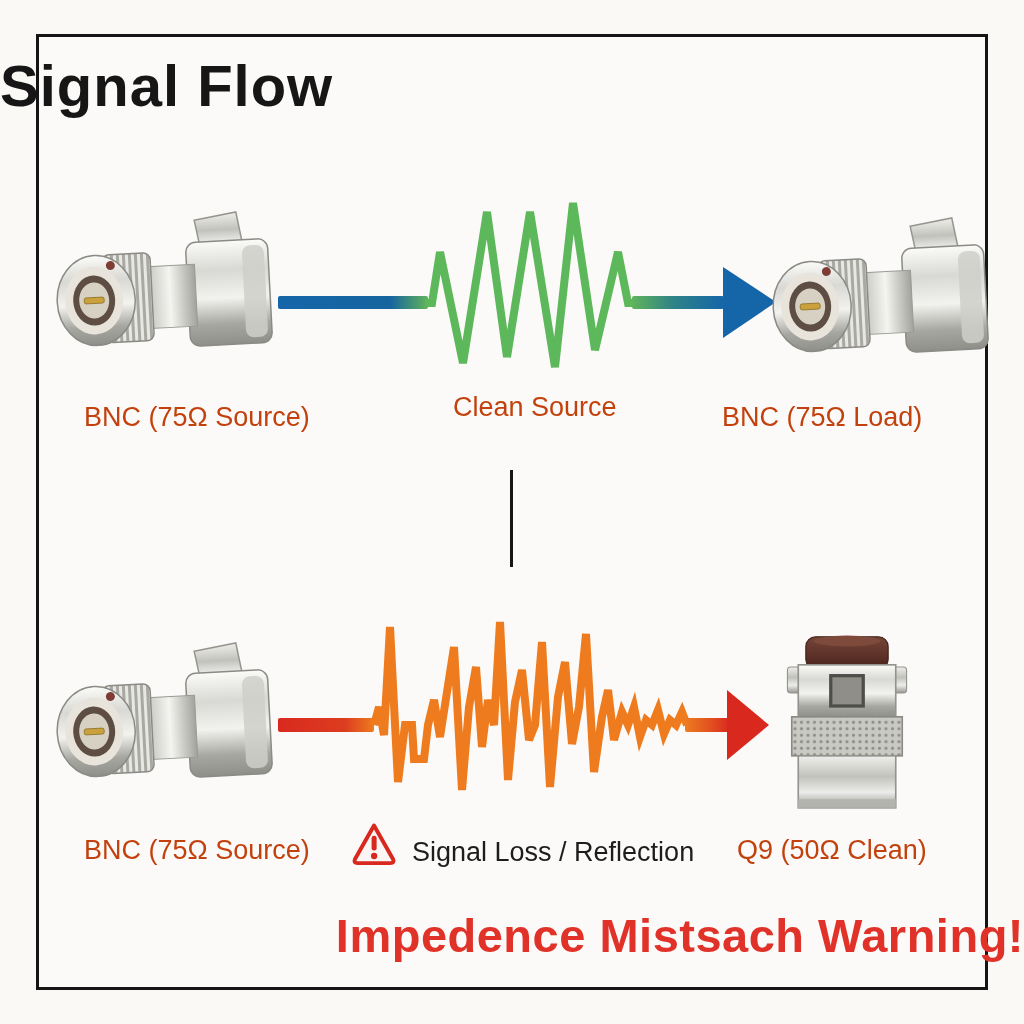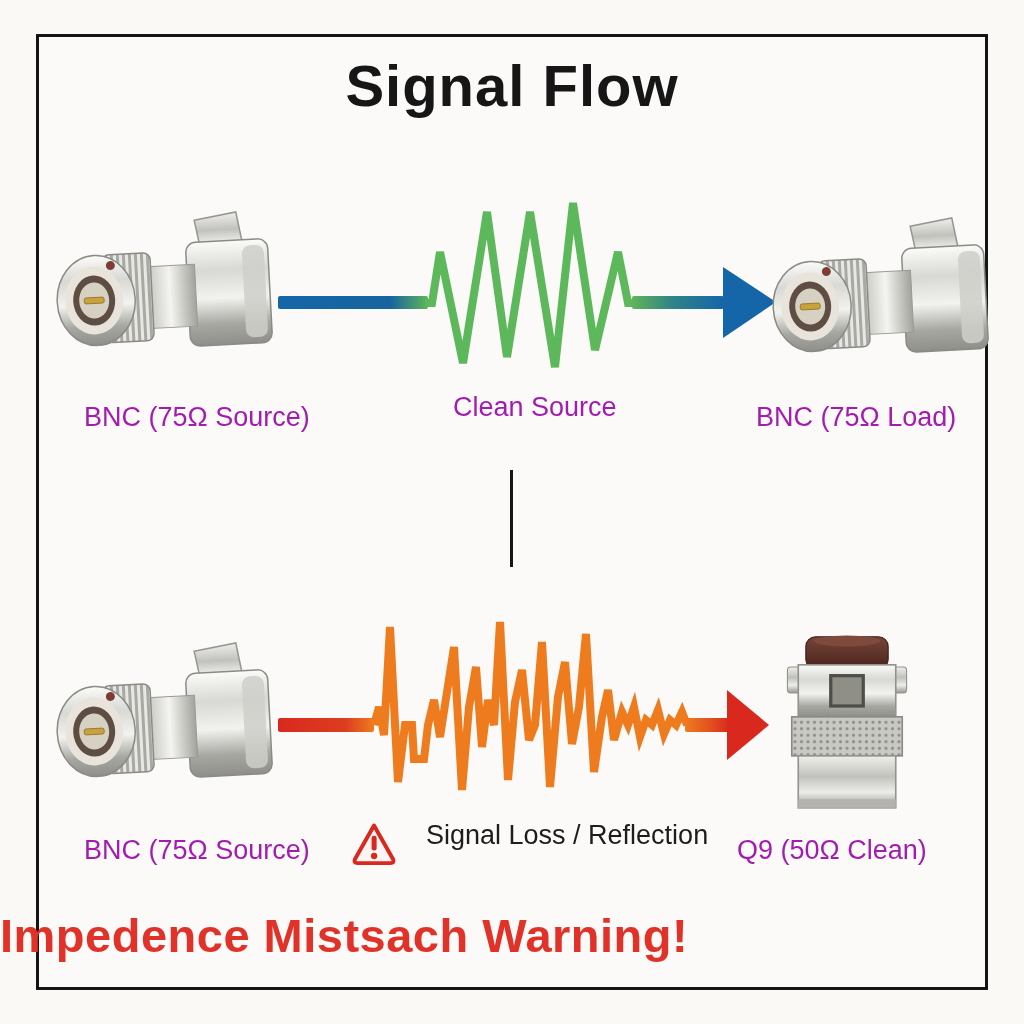--- a/index.html
+++ b/index.html
@@ -7,36 +7,36 @@
     width:1024px;height:1024px;position:relative;overflow:hidden;
     background:#faf9f6;
     font-family:"Liberation Sans","DejaVu Sans",sans-serif;
     color:#1d1d1d;
   }
   .frame{
     position:absolute;left:36px;top:34px;width:946px;height:950px;
     border:3px solid #151515;background:#fbfaf8;
   }
   .title{
-    position:absolute;left:0;right:0;top:52px;text-align:center;
+    position:absolute;left:0;right:0;top:52px;text-align:left;
     font-size:58px;font-weight:bold;letter-spacing:1px;color:#161616;
   }
   .abs{position:absolute;}
   .label{
-    position:absolute;font-size:27px;color:#a21caf;white-space:nowrap;
+    position:absolute;font-size:27px;color:#c2410c;white-space:nowrap;
   }
   .warn-group{
-    position:absolute;left:350px;top:820px;display:flex;align-items:flex-start;gap:28px;
+    position:absolute;left:350px;top:820px;display:flex;align-items:flex-end;gap:14px;
   }
   .warn-group .label-inline{font-size:27px;color:#1d1d1d;white-space:nowrap;}
   .divider{
     position:absolute;left:510px;top:470px;width:3px;height:97px;background:#161616;
   }
   .footer-warning{
-    position:absolute;left:0;right:0;top:908px;text-align:left;
+    position:absolute;left:0;right:0;top:908px;text-align:right;
     font-size:47px;font-weight:bold;color:#e03228;letter-spacing:0.5px;
   }
   svg{display:block;}
   .defs-holder{position:absolute;width:0;height:0;overflow:hidden;}
 </style>
 </head>
 <body>
 
 <svg class="defs-holder" aria-hidden="true">
   <defs>
@@ -128,21 +128,21 @@
   <rect x="360" y="101" width="92" height="13" rx="2" fill="url(#lgGB)"></rect>
   <polygon points="451,72 504,107 451,143" fill="#1566a9"></polygon>
 </svg>
 
 <svg class="abs" style="left:762px;top:216px;" width="230" height="170" viewBox="0 0 230 170">
   <use href="#sym-bnc"></use>
 </svg>
 
 <div class="label" style="left:84px;top:402px;">BNC (75Ω Source)</div>
 <div class="label" style="left:453px;top:392px;">Clean Source</div>
-<div class="label" style="left:756px;top:402px;">BNC (75Ω Load)</div>
+<div class="label" style="left:722px;top:402px;">BNC (75Ω Load)</div>
 
 <div class="divider"></div>
 
 <svg class="abs" style="left:46px;top:640px;" width="230" height="172" viewBox="0 0 230 170">
   <use href="#sym-bnc"></use>
 </svg>
 
 <svg class="abs" style="left:272px;top:612px;" width="500" height="230" viewBox="0 0 500 230">
   <defs>
     <linearGradient id="lgRO" x1="0" y1="0" x2="1" y2="0">

